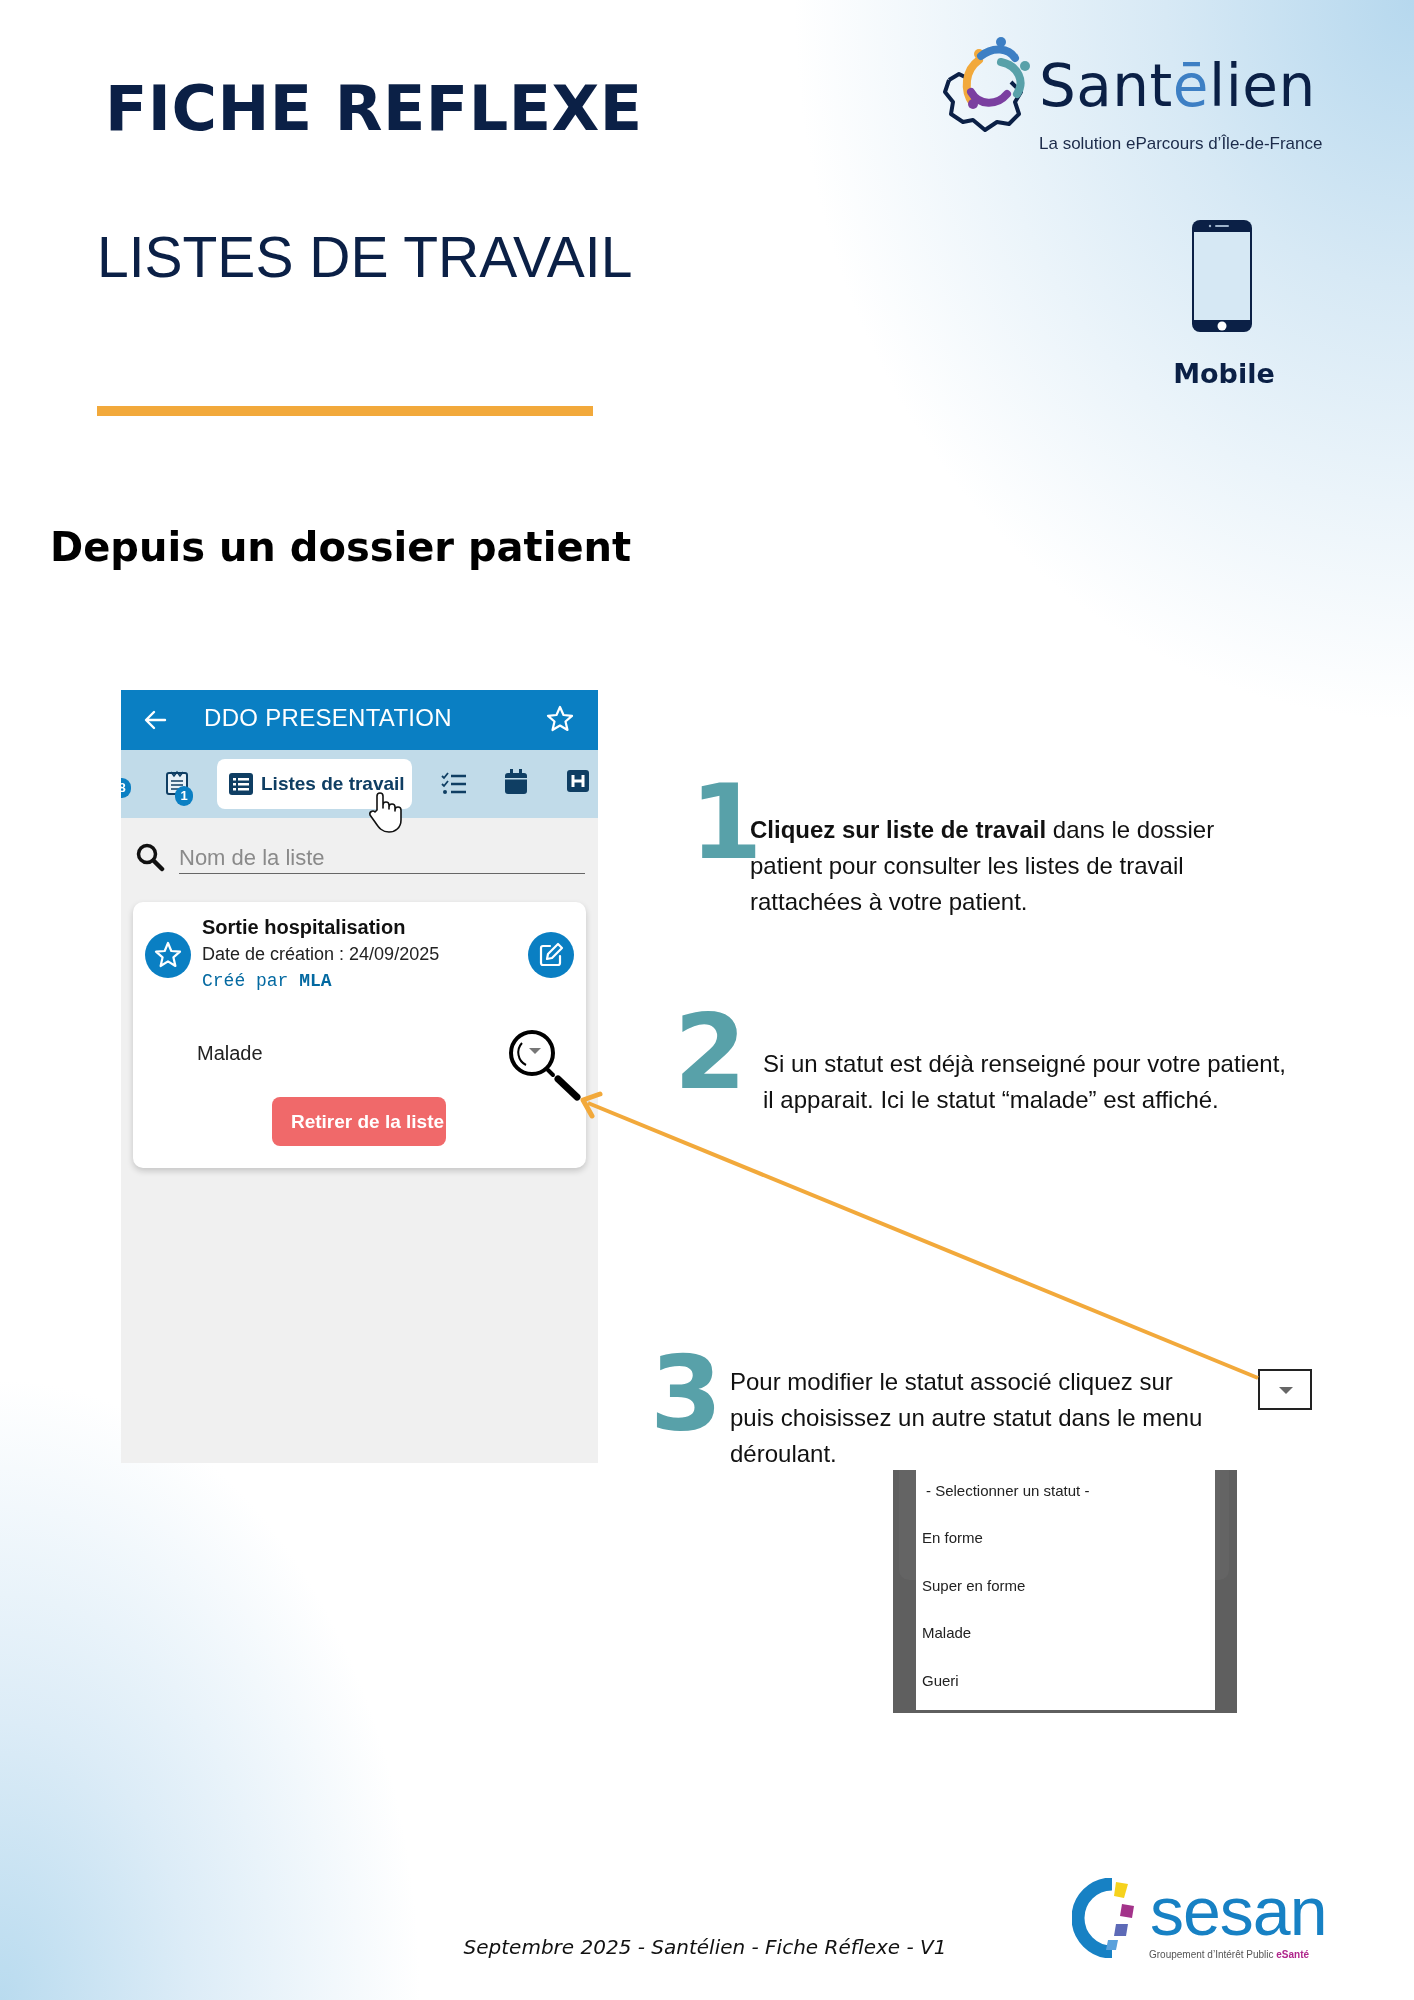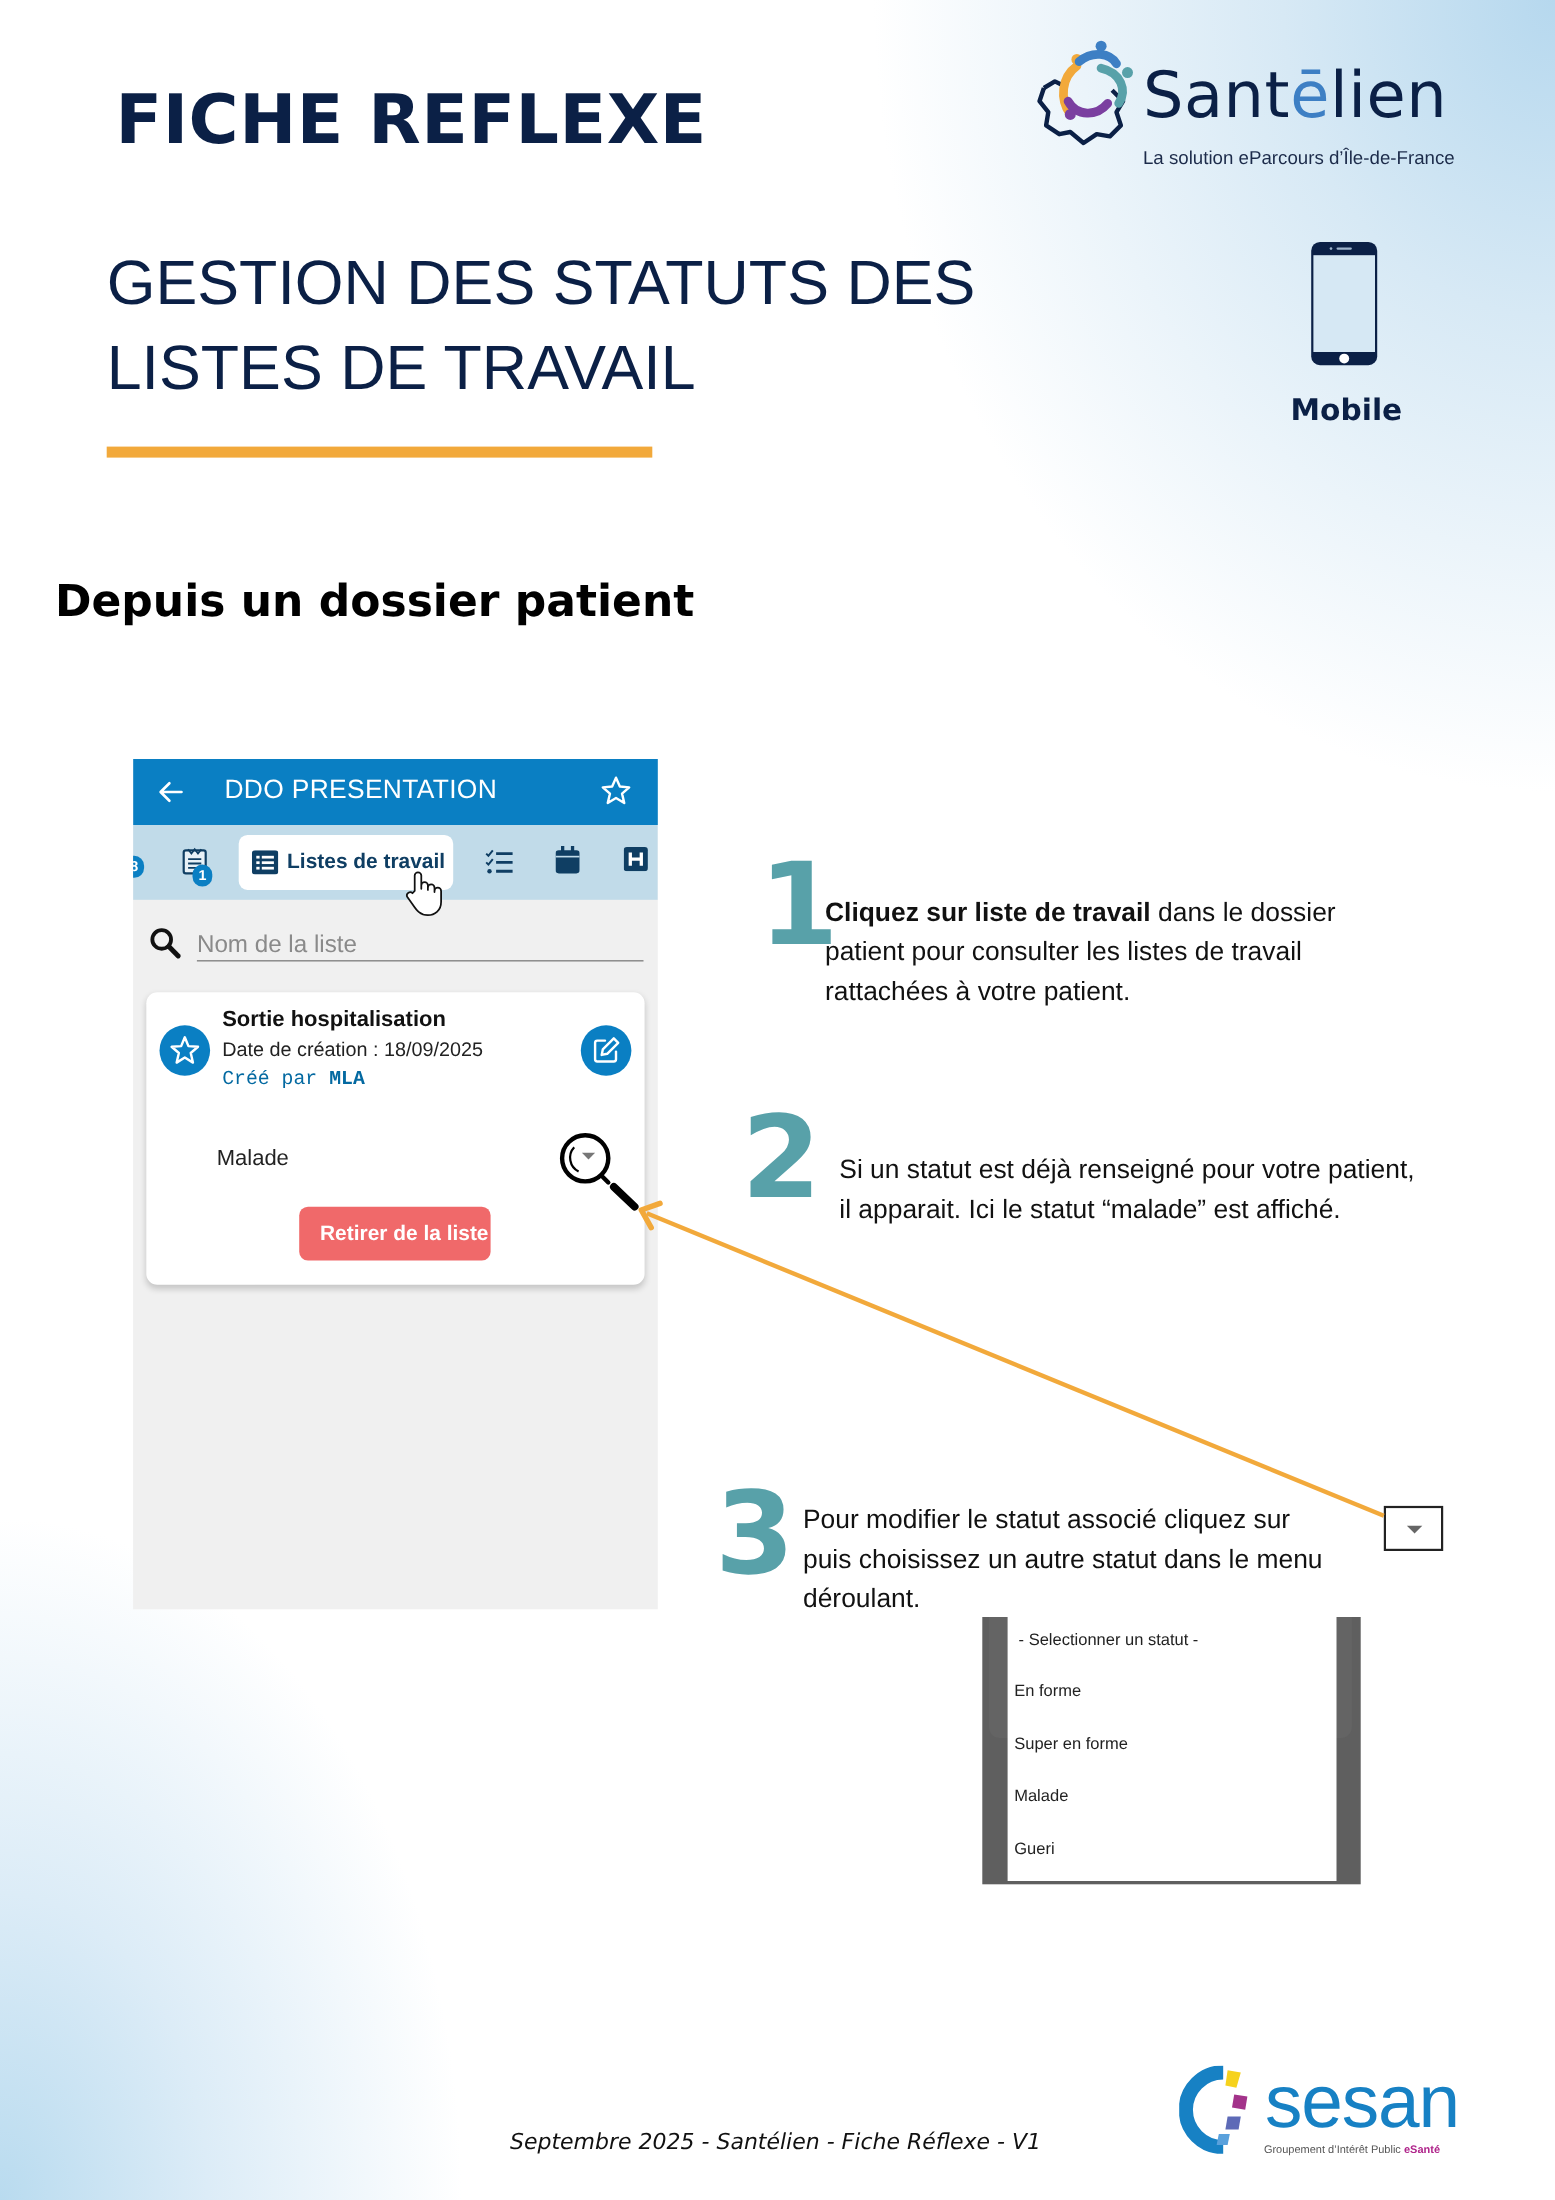--- a/index.html
+++ b/index.html
@@ -162,21 +162,20 @@
     <path d="M36 62 C44 76 62 76 72 64" fill="none" stroke="#7b3fa0" stroke-width="8" stroke-linecap="round"></path>
     <circle cx="38" cy="74" r="5" fill="#7b3fa0"></circle>
   </svg>
   <div class="logo-name">
     <span>Sant</span><span class="accent">ē</span><span>lien</span>
   </div>
   <div class="logo-tag">La solution eParcours d’Île-de-France</div>
 </div>
 
 <div class="abs subtitle">
-  <div>GESTION DES STATUTS DES</div>
   <div>LISTES DE TRAVAIL</div>
 </div>
 <div class="abs underline"></div>
 
 <div class="abs device">
   <svg width="64" height="116" viewBox="0 0 64 116">
     <rect x="2" y="2" width="60" height="112" rx="8" fill="#0b2046"></rect>
     <rect x="4" y="14" width="56" height="88" fill="#d6e8f4"></rect>
     <rect x="25" y="7" width="14" height="2" rx="1" fill="#9fb4cc"></rect>
     <circle cx="20" cy="8" r="1.2" fill="#9fb4cc"></circle>
@@ -247,21 +246,21 @@
     <input class="field" type="text" placeholder="Nom de la liste" style="">
   </div>
 
   <div class="card">
     <div class="fav">
       <svg width="46" height="46" viewBox="0 0 46 46">
         <path d="M23 11 L26.3 19 L35 19.6 L28.4 25.3 L30.4 34 L23 29.4 L15.6 34 L17.6 25.3 L11 19.6 L19.7 19 Z" fill="none" stroke="#fff" stroke-width="2.2" stroke-linejoin="round"></path>
       </svg>
     </div>
     <div class="name">Sortie hospitalisation</div>
-    <div class="date">Date de création : 18/09/2025</div>
+    <div class="date">Date de création : 24/09/2025</div>
     <div class="author"><span>Créé par </span><b>MLA</b></div>
     <div class="edit">
       <svg width="46" height="46" viewBox="0 0 46 46">
         <path d="M22 14 H15 a2 2 0 0 0 -2 2 V31 a2 2 0 0 0 2 2 H30 a2 2 0 0 0 2 -2 V24" fill="none" stroke="#fff" stroke-width="2.2" stroke-linecap="round"></path>
         <path d="M30 12 L34 16 L24 26 L19 27 L20 22 Z" fill="none" stroke="#fff" stroke-width="2.2" stroke-linejoin="round"></path>
       </svg>
     </div>
     <div class="status">Malade</div>
     <div style="position:absolute;left:391px;top:138px;width:24px;height:20px;">
       <div style="position:absolute;left:5px;top:8px;width:0;height:0;border-left:6px solid transparent;border-right:6px solid transparent;border-top:6px solid #777"></div>

